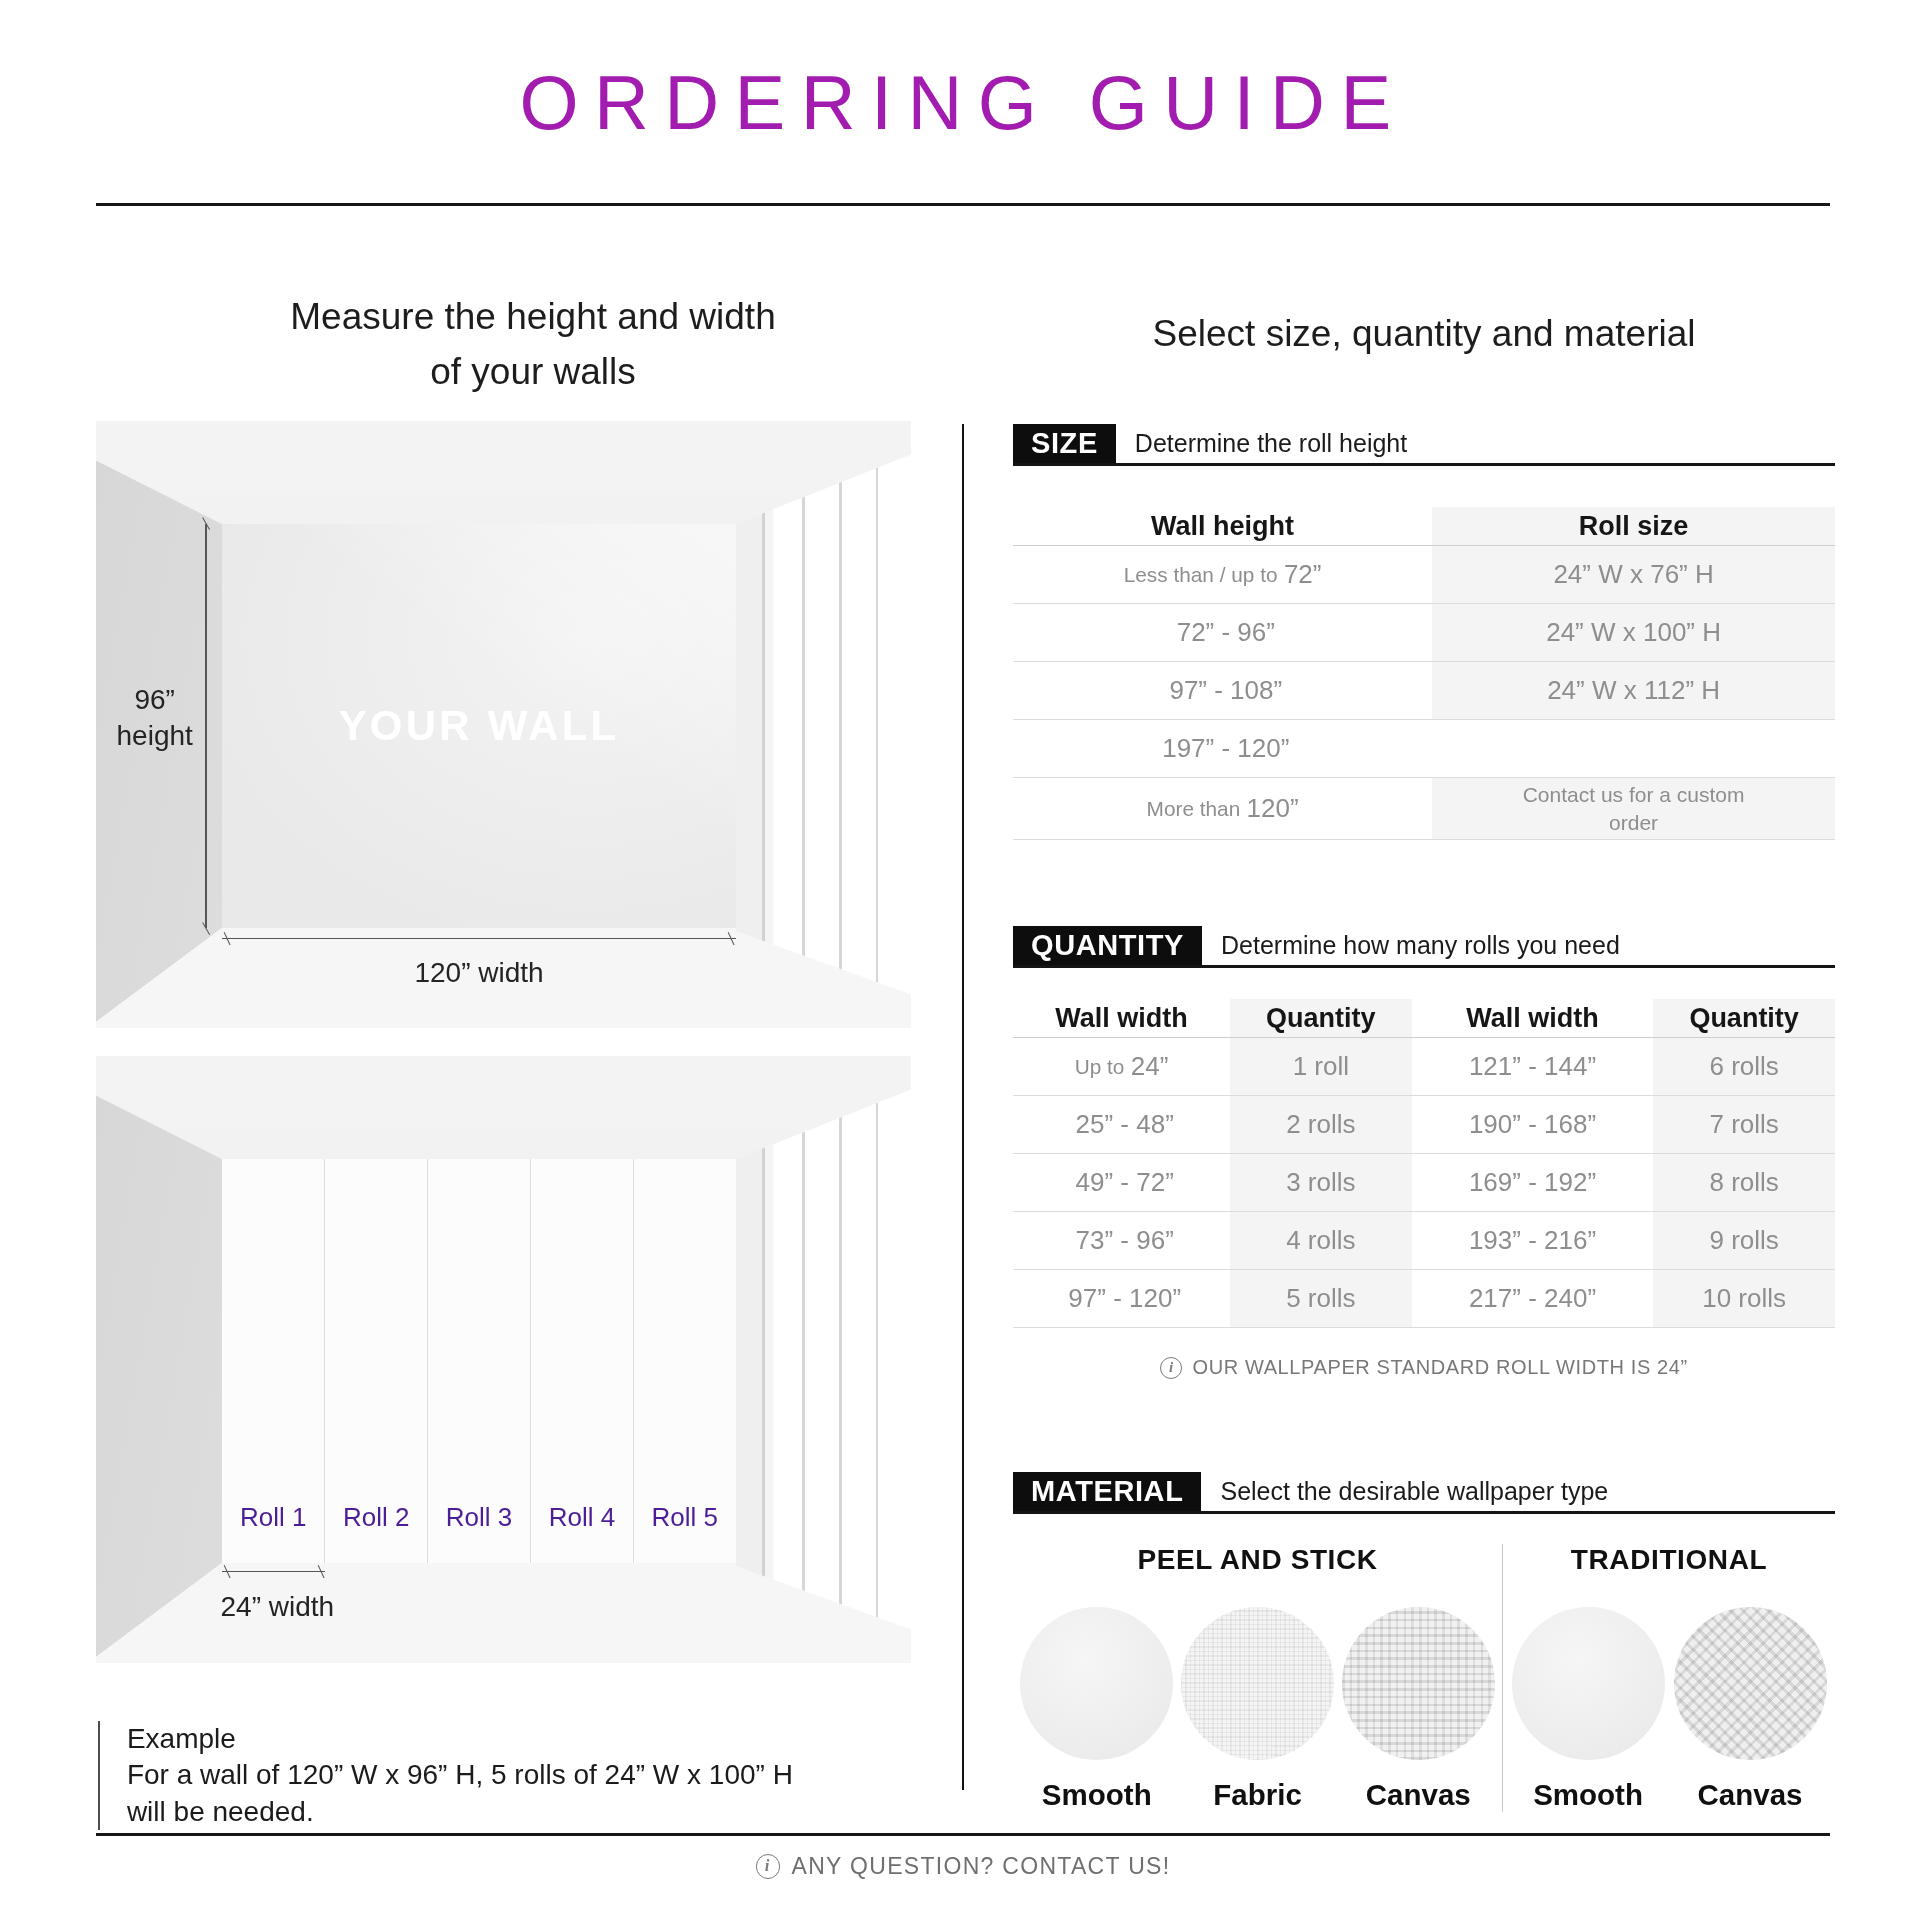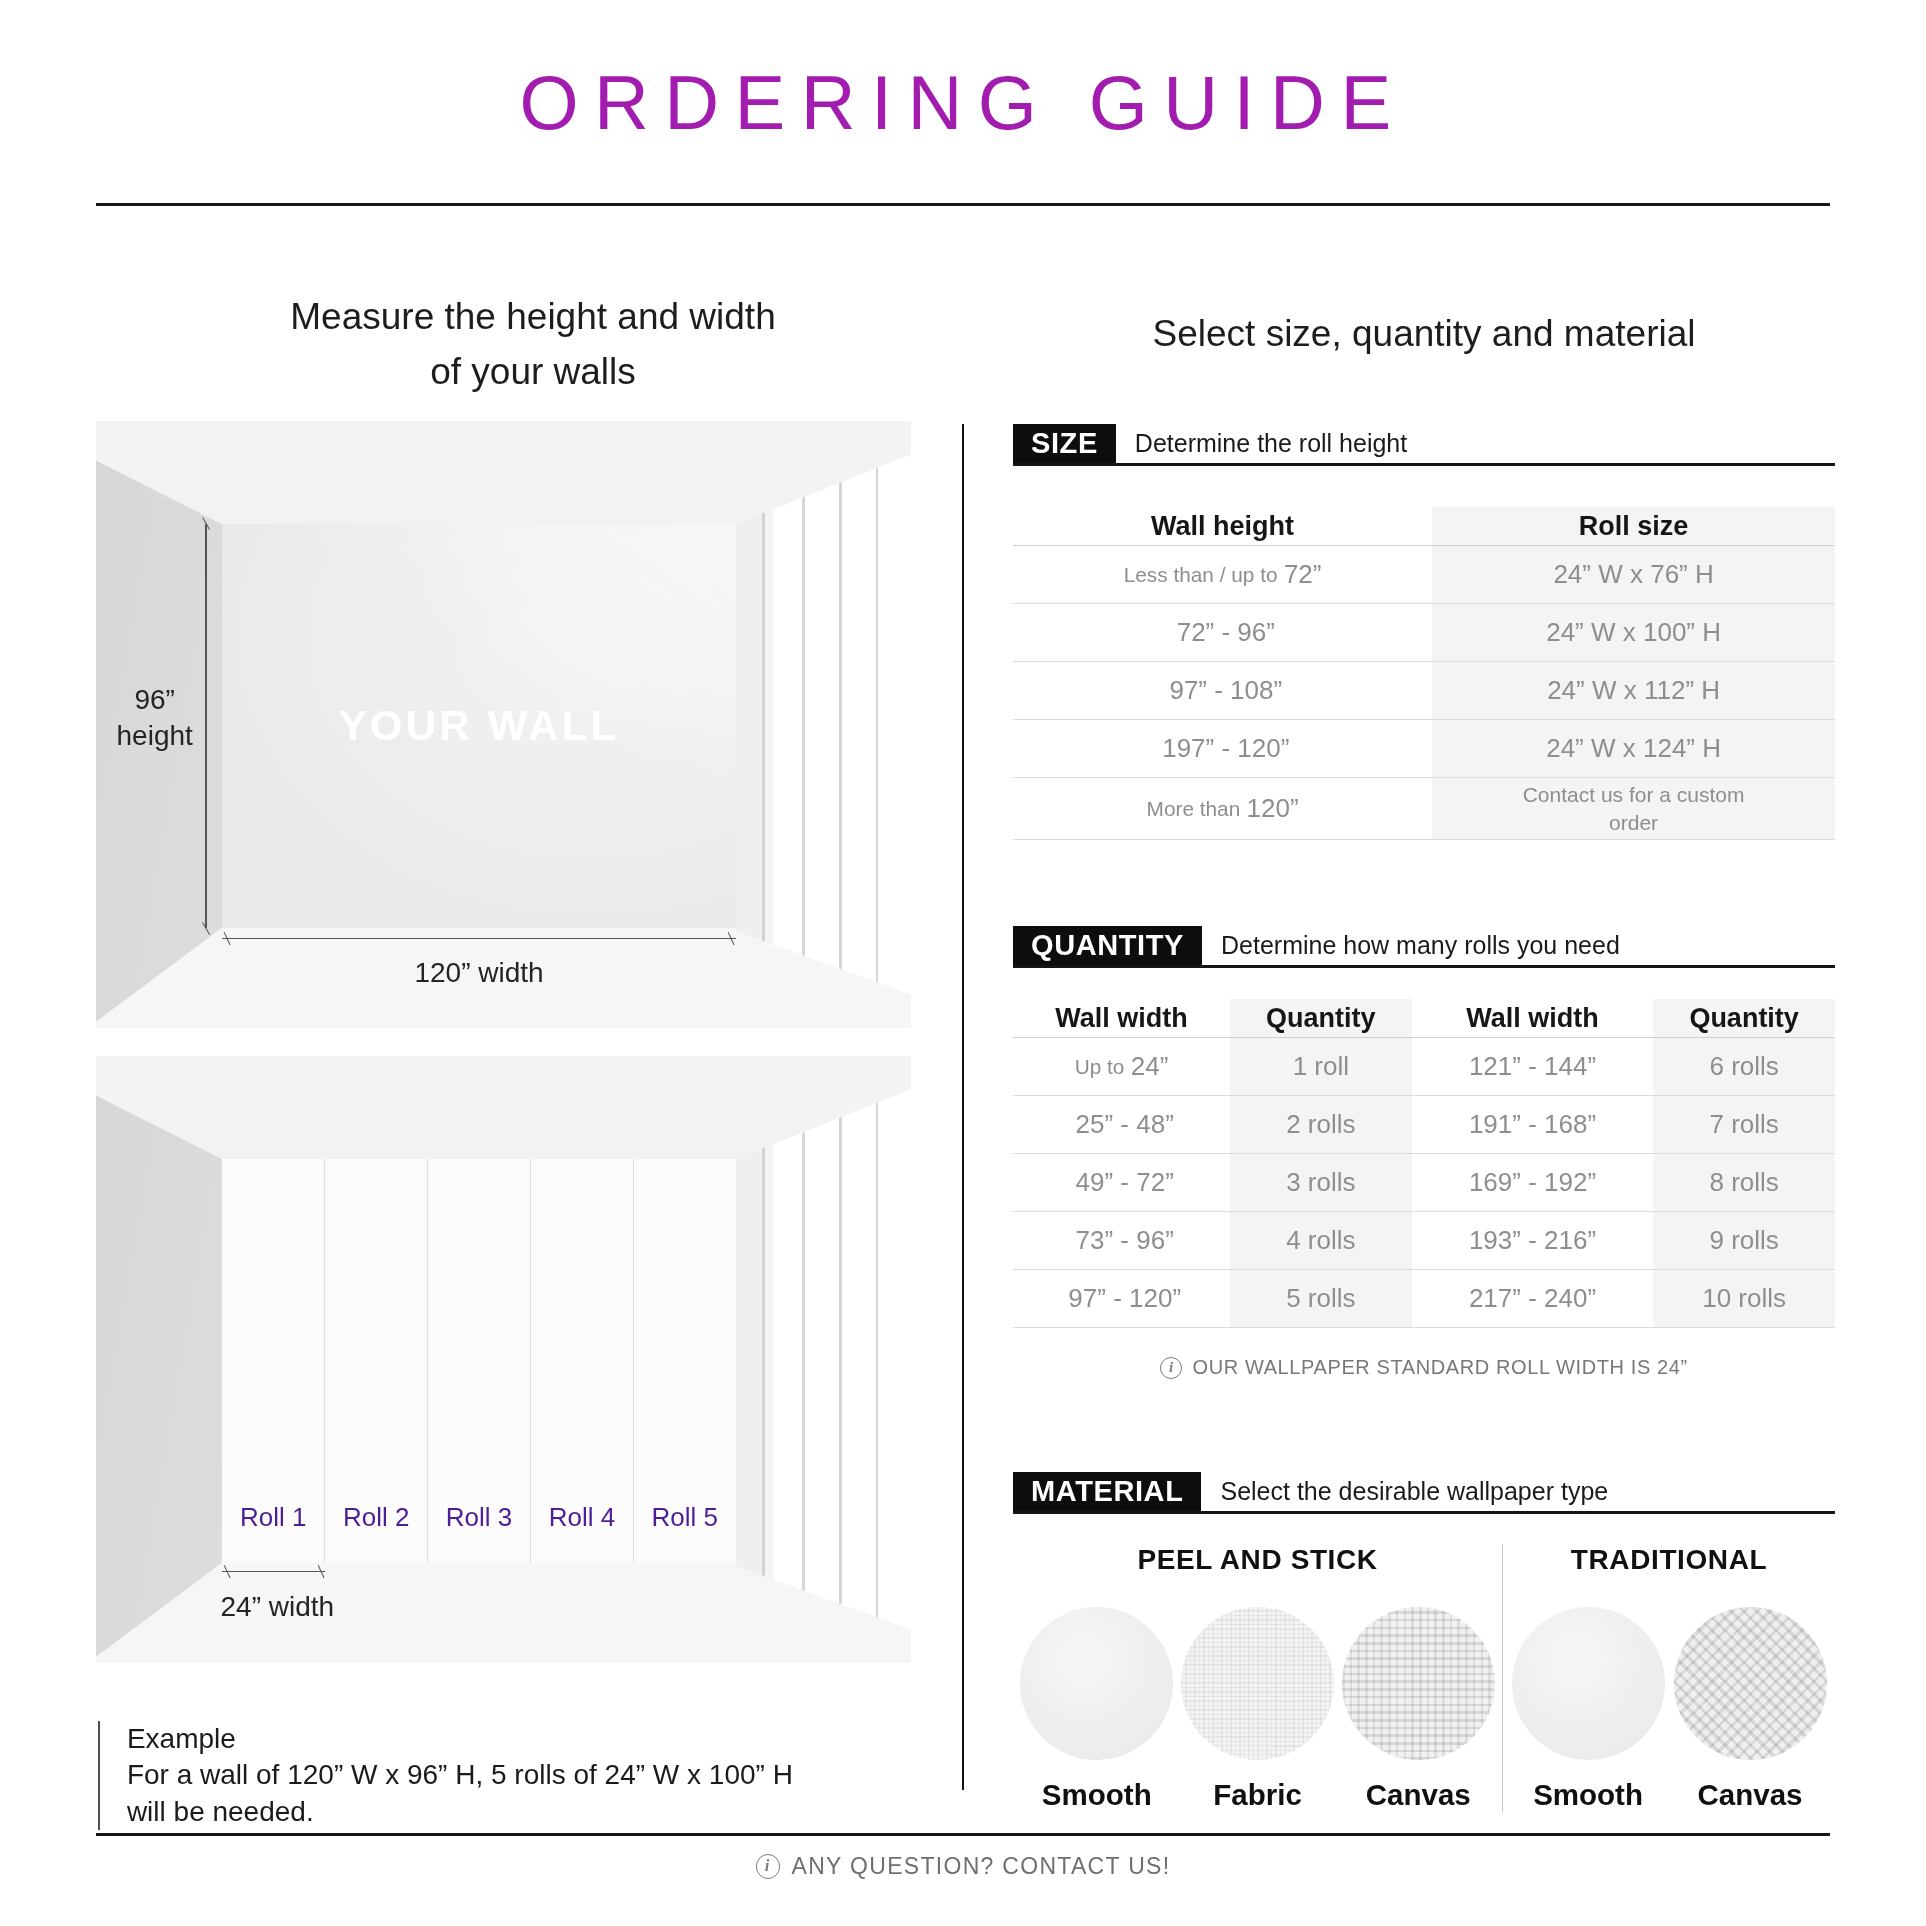--- a/index.html
+++ b/index.html
@@ -233,21 +233,20 @@
             <span class="pre"></span>
             <span>97” - 108”</span>
           </div>
         <div class="cell size-c2 shade">24” W x 112” H</div>
       </div>
       <div class="trow">
         <div class="cell size-c1">
             <span class="pre"></span>
             <span>197” - 120”</span>
           </div>
-        <div class="cell size-c2 shade">24” W x 124” H</div>
       </div>
       <div class="trow last">
         <div class="cell size-c1">
             <span class="pre">More than</span>
             <span>120”</span>
           </div>
         <div class="cell size-c2 shade">
             <span class="two-line">Contact us for a custom order</span>
           </div>
       </div>
@@ -274,21 +273,21 @@
         <div class="cell q-c2 shade">1 roll</div>
         <div class="cell q-c3">121” - 144”</div>
         <div class="cell q-c4 shade">6 rolls</div>
       </div>
       <div class="trow">
         <div class="cell q-c1">
             <span class="pre"></span>
             <span>25” - 48”</span>
           </div>
         <div class="cell q-c2 shade">2 rolls</div>
-        <div class="cell q-c3">191” - 168”</div>
+        <div class="cell q-c3">190” - 168”</div>
         <div class="cell q-c4 shade">7 rolls</div>
       </div>
       <div class="trow">
         <div class="cell q-c1">
             <span class="pre"></span>
             <span>49” - 72”</span>
           </div>
         <div class="cell q-c2 shade">3 rolls</div>
         <div class="cell q-c3">169” - 192”</div>
         <div class="cell q-c4 shade">8 rolls</div>

